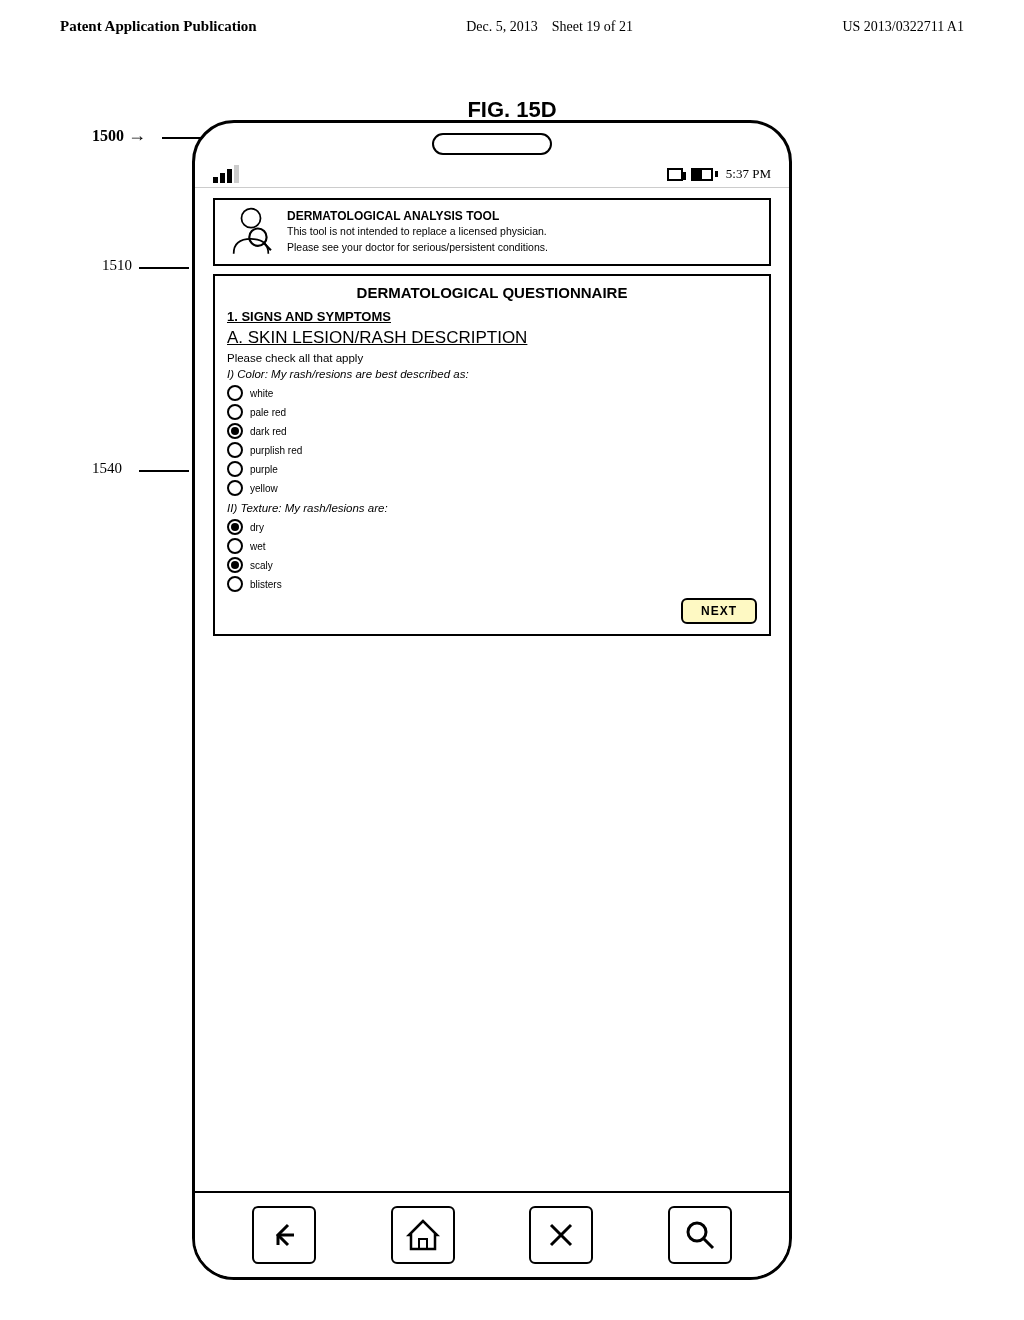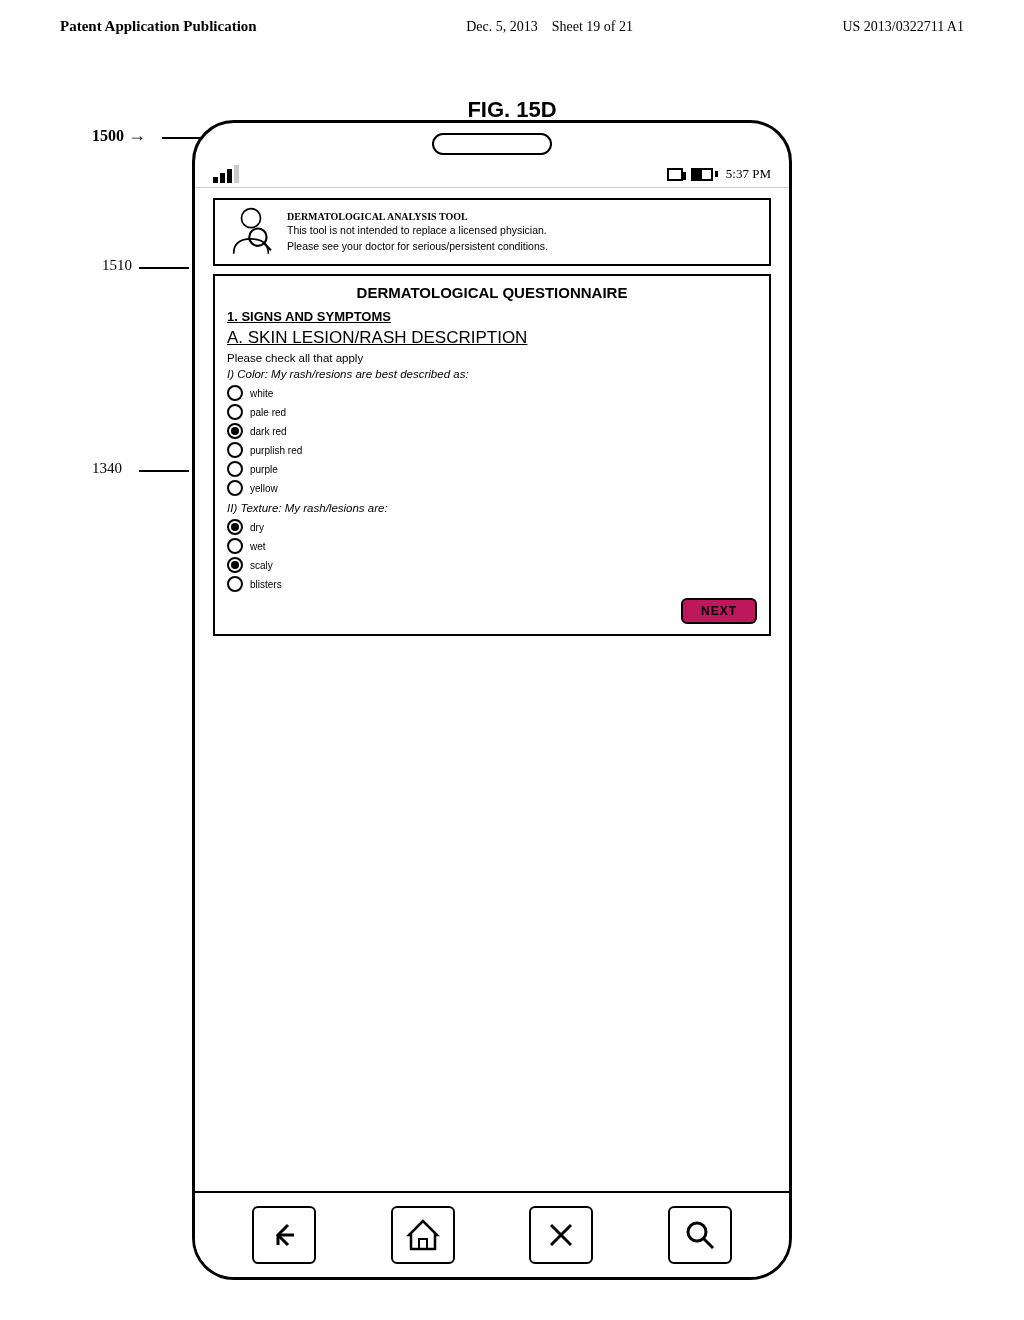--- a/index.html
+++ b/index.html
@@ -151,22 +151,22 @@
     }
     .app-logo {
       width: 52px;
       height: 52px;
       margin-right: 10px;
       flex-shrink: 0;
     }
     .app-title-block {}
     .app-title-text {
       font-weight: bold;
-      font-size: 10px;
-      font-family: Liberation Serif, serif;
+      font-size: 12px;
+      font-family: Liberation Sans, sans-serif;
     }
     .app-subtitle-text {
       font-size: 10.5px;
       font-family: Arial, sans-serif;
       line-height: 1.3;
       margin-top: 2px;
     }
 
     
     .questionnaire-box {
@@ -237,21 +237,21 @@
       justify-content: flex-end;
       margin-top: 6px;
     }
     .next-btn {
       border: 2px solid #000;
       border-radius: 6px;
       padding: 4px 18px;
       font-size: 12px;
       font-family: Arial, sans-serif;
       font-weight: bold;
-      background: #be185d;
+      background: #fef9c3;
       letter-spacing: 1px;
     }
 
     
     .bottom-nav {
       position: absolute;
       bottom: 0;
       left: 0;
       right: 0;
       height: 86px;
@@ -309,21 +309,21 @@
   <div style="position:absolute; left:232px; top:75px; width:0; height:28px; border-left:2px solid #000;"></div>
 
   <div style="position:absolute; left:80px; top:72px; width:48px; height:2px; background:#000; position:relative;"></div>
 
   <div class="label-1510">
     <span>1510</span>
   </div>
   <div style="position:absolute; left:57px; top:202px; width:50px; height:2px; background:#000;"></div>
 
   <div class="label-1540">
-    <span>1340</span>
+    <span>1540</span>
   </div>
   <div style="position:absolute; left:57px; top:405px; width:50px; height:2px; background:#000;"></div>
 
   <div class="device">
 
     <div class="device-top-bar">
       <div class="device-speaker"></div>
     </div>
 
     <div class="status-bar">

